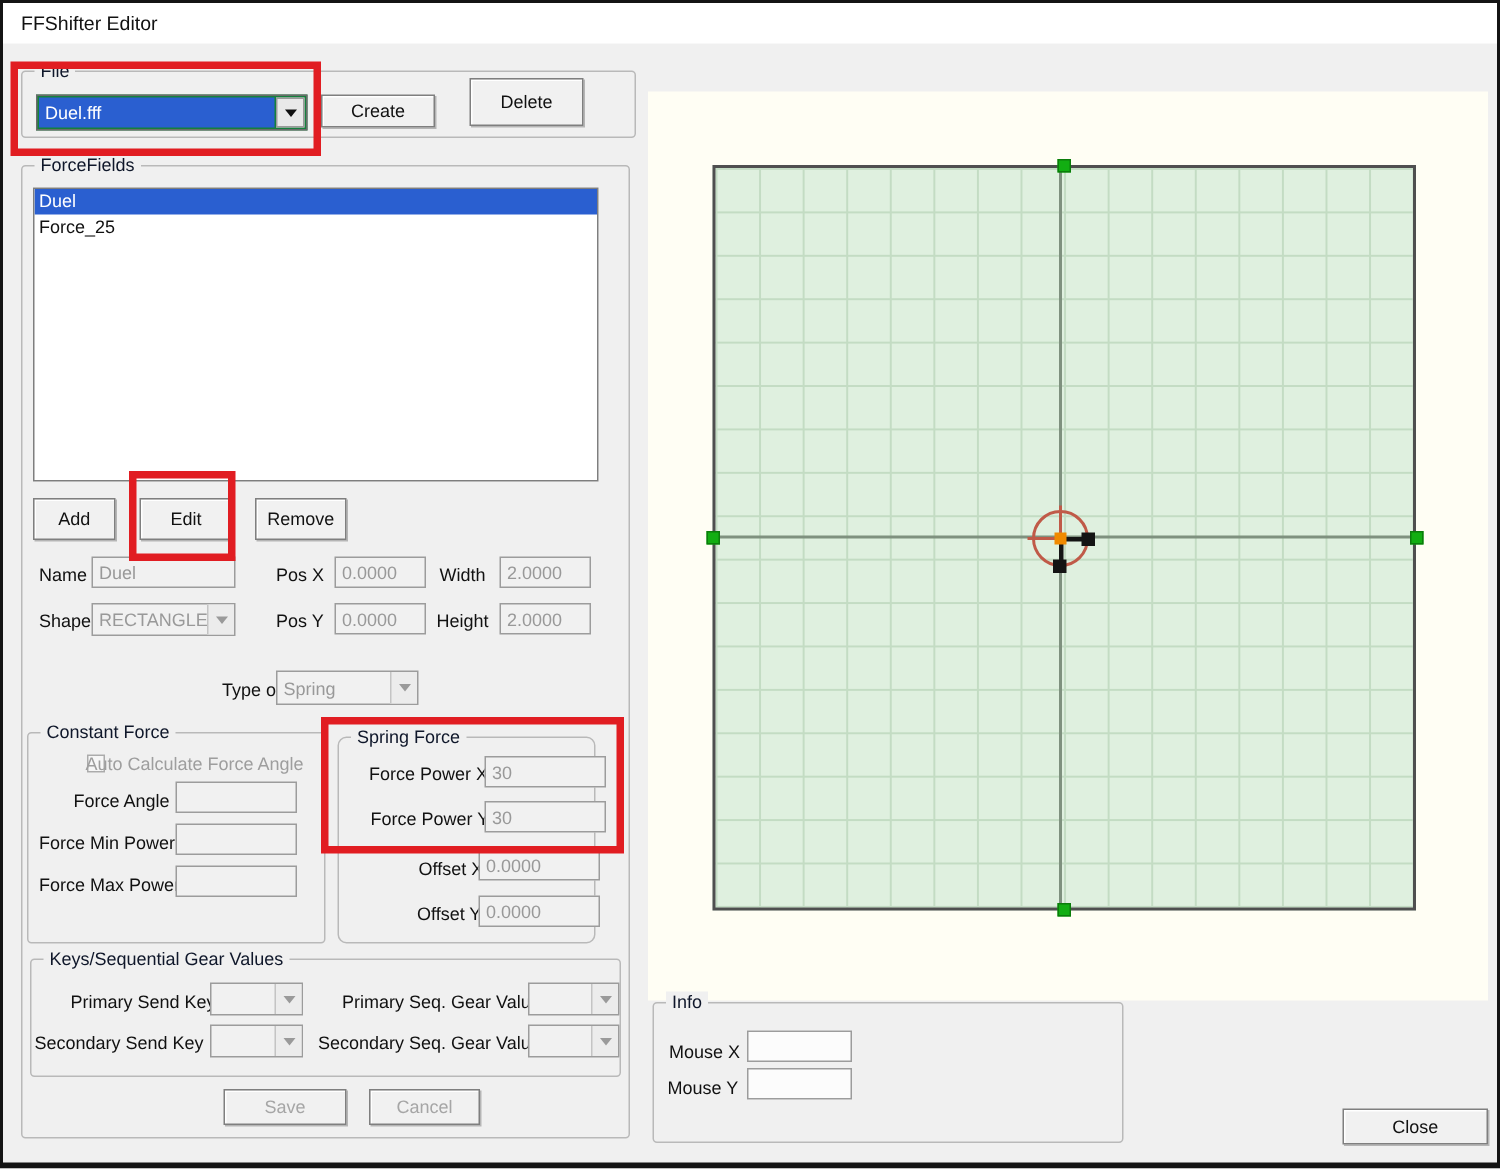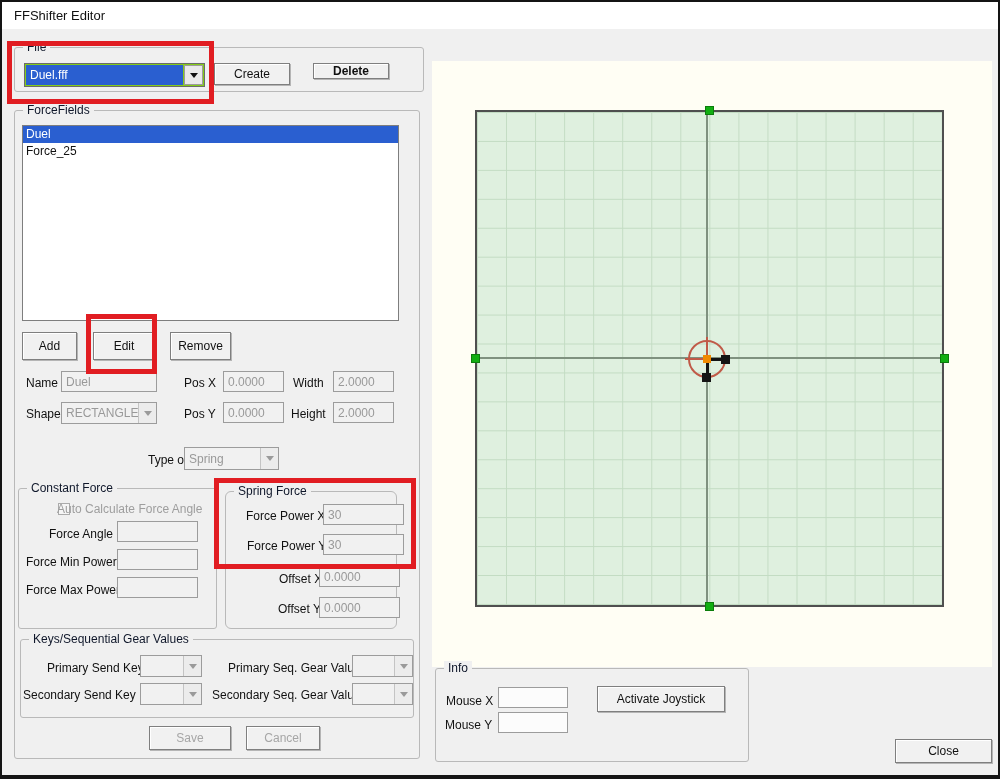--- a/index.html
+++ b/index.html
@@ -28,21 +28,21 @@
     white-space:nowrap;overflow:hidden;}
   .tf.en{background:#fcfcfc;color:#111;}
 
   .combo{position:absolute;display:flex;align-items:stretch;font-size:12px;
     border:1px solid #9c9c9c;background:#f1f1f1;color:#999999;box-sizing:border-box;}
   .combo .txt{flex:1;display:flex;align-items:center;padding:0 4px;overflow:hidden;white-space:nowrap;}
   .combo .arrow{width:17px;display:flex;align-items:center;justify-content:center;
     border-left:1px solid #c4c4c4;background:#ececec;}
   .tri{width:0;height:0;border-left:4px solid transparent;border-right:4px solid transparent;
     border-top:5px solid #9a9a9a;}
-  .combo.filecombo{border:1px solid #6b6b6b;background:#84cc16;padding:1px;}
+  .combo.filecombo{border:1px solid #6b6b6b;background:#15803d;padding:1px;}
   .combo.filecombo .txt{background:#2a5fd0;color:#ffffff;}
   .combo.filecombo .arrow{background:#e9e9e9;border:1px solid #9a9a9a;margin-left:1px;}
   .combo.filecombo .tri{border-top-color:#111;}
 
   .list{position:absolute;background:#ffffff;border:1px solid #7e7e7e;font-size:12px;
     box-sizing:border-box;overflow:hidden;}
   .list .item{height:17px;line-height:17px;padding:0 3px;color:#111;}
   .list .item.sel{background:#2a5fd0;color:#ffffff;}
 
   .cbx{position:absolute;width:12px;height:12px;background:#f6f6f6;border:1px solid #ababab;
@@ -73,21 +73,21 @@
   <div class="grp" style="left:12px;top:45px;width:410px;height:45px;">
     <div class="cap">File</div>
   </div>
   <div class="combo filecombo" style="left:22px;top:61px;width:181px;height:24px;">
     <div class="txt">Duel.fff</div>
     <div class="arrow">
         <span class="tri"></span>
       </div>
   </div>
   <div class="btn" style="left:212px;top:61px;width:76px;height:22px;">Create</div>
-  <div class="btn" style="left:311px;top:61px;width:76px;height:16px;font-weight:bold;">Delete</div>
+  <div class="btn" style="left:311px;top:50px;width:76px;height:32px;">Delete</div>
   <div class="anno" style="left:5px;top:39px;width:207px;height:63px;"></div>
 
   <div class="grp" style="left:12px;top:108px;width:406px;height:649px;">
     <div class="cap">ForceFields</div>
   </div>
   <div class="list" style="left:20px;top:123px;width:377px;height:196px;">
     <div class="item sel">Duel</div>
     <div class="item">Force_25</div>
   </div>
   <div class="btn" style="left:20px;top:330px;width:55px;height:28px;">Add</div>
@@ -203,17 +203,16 @@
     <div class="abs" style="left:701px;top:353px;width:8px;height:8px;background:#f08a00;"></div>
   </div>
 
   <div class="grp" style="left:433px;top:666px;width:314px;height:94px;">
     <div class="cap">Info</div>
   </div>
   <div class="lbl" style="left:444px;top:692px;">Mouse X</div>
   <div class="tf en" style="left:496px;top:685px;width:70px;height:21px;"></div>
   <div class="lbl" style="left:443px;top:716px;">Mouse Y</div>
   <div class="tf en" style="left:496px;top:710px;width:70px;height:21px;"></div>
-  <div class="btn" style="left:595px;top:684px;width:128px;height:26px;">Activate Joystick</div>
 
   <div class="btn" style="left:893px;top:737px;width:97px;height:24px;">Close</div>
 
 </div>
 
 </body></html>

